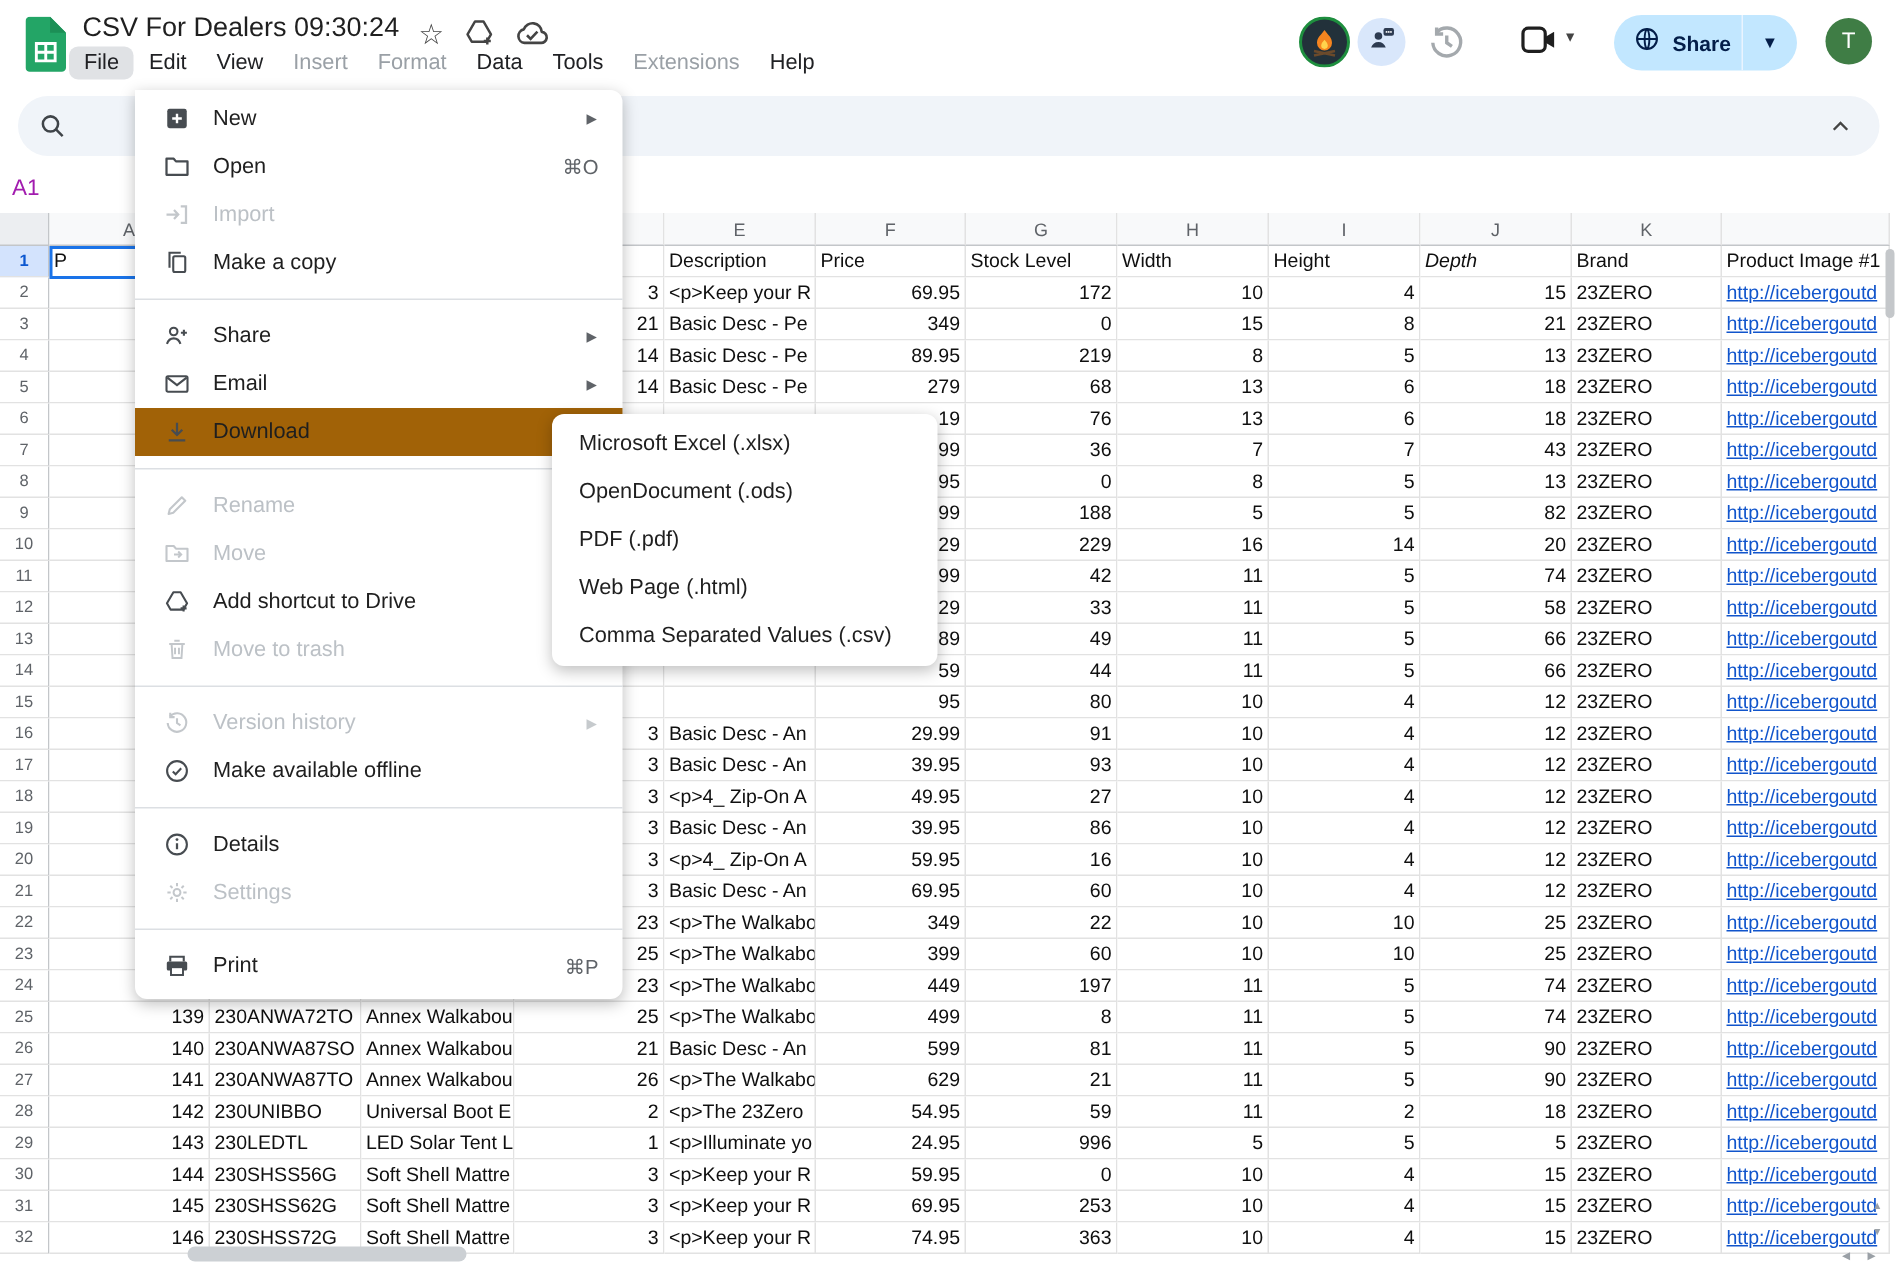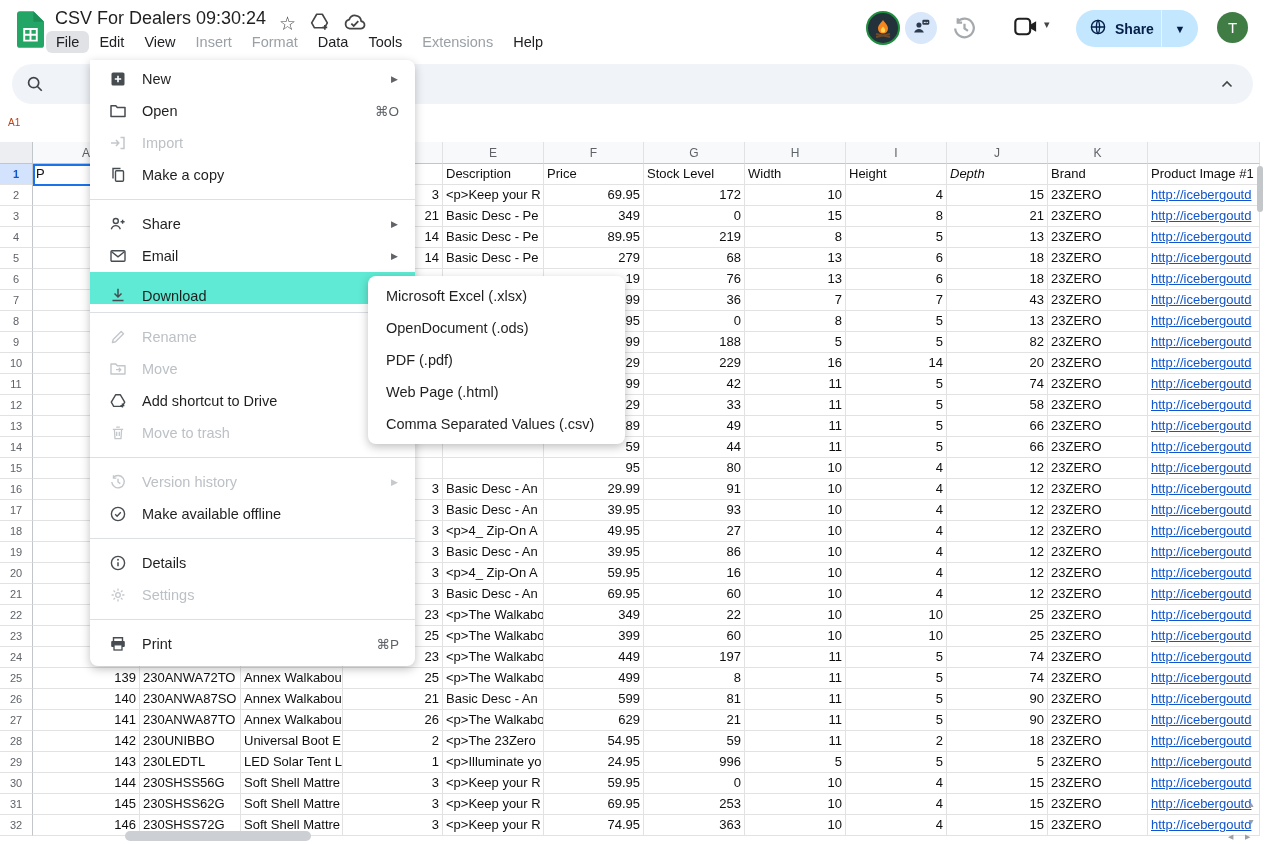--- a/index.html
+++ b/index.html
@@ -26,21 +26,21 @@
   .share-label{font-size:14px;font-weight:600;color:#041e49;}
   .share-divider{width:1px;height:37px;background:#eaf4ff;}
   .share-caret{flex:1;text-align:center;color:#041e49;font-size:11px;}
   .avatar-t{position:absolute;left:1217px;top:12px;width:31px;height:31px;border-radius:50%;
       background:#3f7d45;color:#fff;font-size:15px;display:flex;align-items:center;justify-content:center;}
   
   .toolbar-pill{position:absolute;left:12px;top:64px;width:1241px;height:40px;background:#f0f4f9;border-radius:22px;}
   .search-ic{position:absolute;left:14px;top:11px;}
   .collapse-ic{position:absolute;right:18px;top:12px;}
   
-  .name-box{position:absolute;left:8px;top:117px;font-size:10px;color:#c2410c;}
+  .name-box{position:absolute;left:8px;top:117px;font-size:15px;color:#a21caf;}
   
   .sheet{position:absolute;left:0;top:142px;}
   .chrow{display:flex;height:22px;}
   .corner{width:33px;height:22px;background:#eceef1;border-right:1px solid #c3c6c9;border-bottom:1px solid #c3c6c9;box-sizing:border-box;}
   .ch{height:22px;box-sizing:border-box;border-right:1px solid #e2e2e2;border-bottom:1px solid #c3c6c9;
       background:#f8f9fa;color:#5f6368;font-size:12px;text-align:center;line-height:22px;}
   .grow{display:flex;height:21px;}
   .rh{width:33px;box-sizing:border-box;border-right:1px solid #c3c6c9;border-bottom:1px solid #e2e2e2;
       font-size:11px;color:#5f6368;text-align:center;line-height:21px;background:#fff;}
   .rh.selrow{background:#d3e3fd;color:#0b57d0;font-weight:bold;}
@@ -50,21 +50,21 @@
   .lnk{color:#1155cc;text-decoration:underline;}
   .sel-box{position:absolute;left:33px;top:22px;width:108px;height:22px;border:2px solid #1a73e8;box-sizing:border-box;z-index:3;pointer-events:none;}
   
   .vthumb{position:absolute;left:1257px;top:166px;width:6px;height:46px;background:#c4c7ca;border-radius:3px;z-index:4;}
   .hthumb{position:absolute;left:125px;top:831px;width:186px;height:10px;background:#ccd0d4;border-radius:6px;z-index:4;}
   .sb-arrow{position:absolute;font-size:7px;color:#9aa0a6;z-index:4;}
   
   .menu{position:absolute;background:#fff;box-shadow:0 3px 10px rgba(0,0,0,.25);z-index:30;}
   .file-menu{left:45px;top:60px;width:325px;border-radius:0 8px 8px 8px;padding:3px 0 6px;margin-left:45px;}
   .fm-item{height:32px;display:flex;align-items:center;font-size:14.5px;color:#1f1f1f;}
-  .fm-item.hl{background:#5eead4;align-items:flex-end;}
+  .fm-item.hl{background:#a16207;}
   .fm-item.dis{color:#bcc1c6;}
   .mi-icon{width:18px;height:18px;margin-left:19px;display:flex;align-items:center;justify-content:center;flex:none;}
   .fm-label{margin-left:15px;flex:1;white-space:nowrap;}
   .fm-short{margin-right:16px;color:#5f6368;font-size:13.5px;}
   .fm-arrow{margin-right:17px;font-size:9px;color:#5f6368;}
   .fm-item.hl .fm-arrow{color:#1f1f1f;}
   .fm-item.dis .fm-short,.fm-item.dis .fm-arrow{color:#c6cacd;}
   .mdivider{height:1px;background:#dcdfe3;margin:8px 0;}
   .submenu{left:368px;top:276px;width:257px;border-radius:8px;padding:4px 0;}
   .sm-item{height:32px;line-height:32px;padding-left:18px;font-size:14.5px;color:#1f1f1f;white-space:nowrap;}

